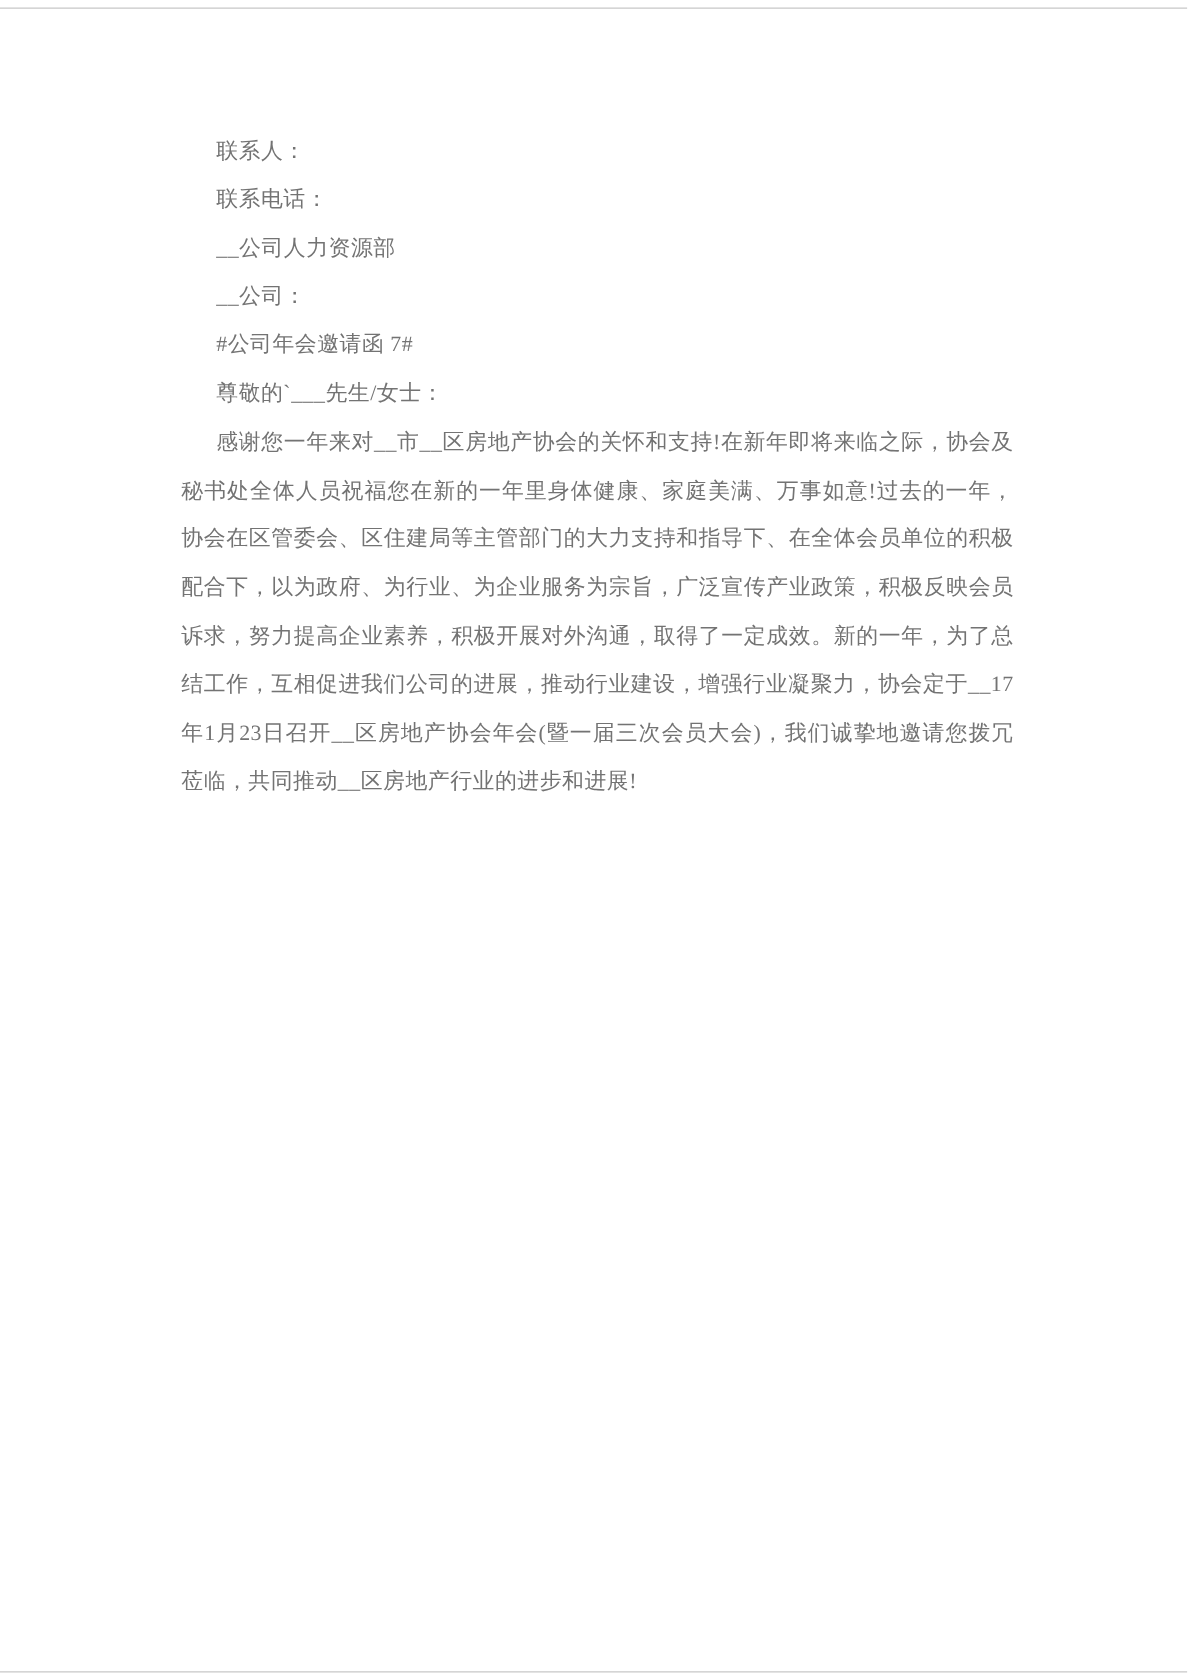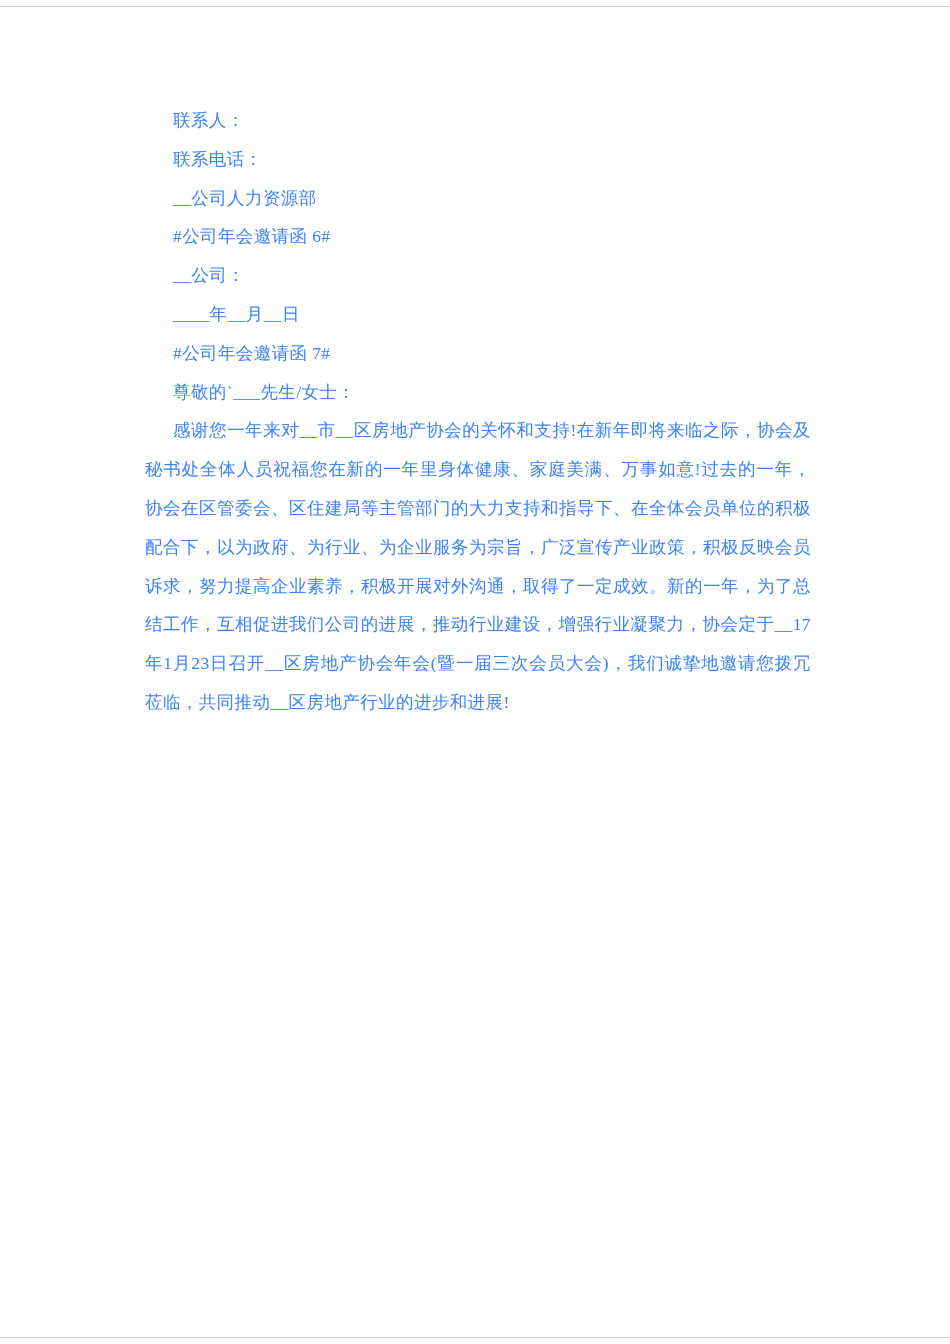--- a/index.html
+++ b/index.html
@@ -7,21 +7,21 @@
     padding: 0;
     background: #ffffff;
   }
   .page {
     position: relative;
     width: 950px;
     height: 1344px;
     background: #ffffff;
     overflow: hidden;
     font-family: "Liberation Serif", "DejaVu Serif", serif;
-    color: #3b82f6;
+    color: #737373;
   }
   .rule {
     position: absolute;
     left: 0;
     right: 0;
     height: 1px;
     background: #c8c8c8;
   }
   .rule-top { top: 6px; }
   .rule-bottom { bottom: 6px; }
@@ -44,22 +44,20 @@
 </head>
 <body>
 
 <div class="page">
   <div class="rule rule-top"></div>
 
   <div class="content">
     <p>联系人：</p>
     <p>联系电话：</p>
     <p>__公司人力资源部</p>
-    <p>#公司年会邀请函 6#</p>
     <p>__公司：</p>
-    <p>____年__月__日</p>
     <p>#公司年会邀请函 7#</p>
     <p>尊敬的`___先生/女士：</p>
     <p>感谢您一年来对__市__区房地产协会的关怀和支持!在新年即将来临之际，协会及秘书处全体人员祝福您在新的一年里身体健康、家庭美满、万事如意!过去的一年，协会在区管委会、区住建局等主管部门的大力支持和指导下、在全体会员单位的积极配合下，以为政府、为行业、为企业服务为宗旨，广泛宣传产业政策，积极反映会员诉求，努力提高企业素养，积极开展对外沟通，取得了一定成效。新的一年，为了总结工作，互相促进我们公司的进展，推动行业建设，增强行业凝聚力，协会定于__17年1月23日召开__区房地产协会年会(暨一届三次会员大会)，我们诚挚地邀请您拨冗莅临，共同推动__区房地产行业的进步和进展!</p>
   </div>
 
   <div class="rule rule-bottom"></div>
 </div>
 
 </body></html>

